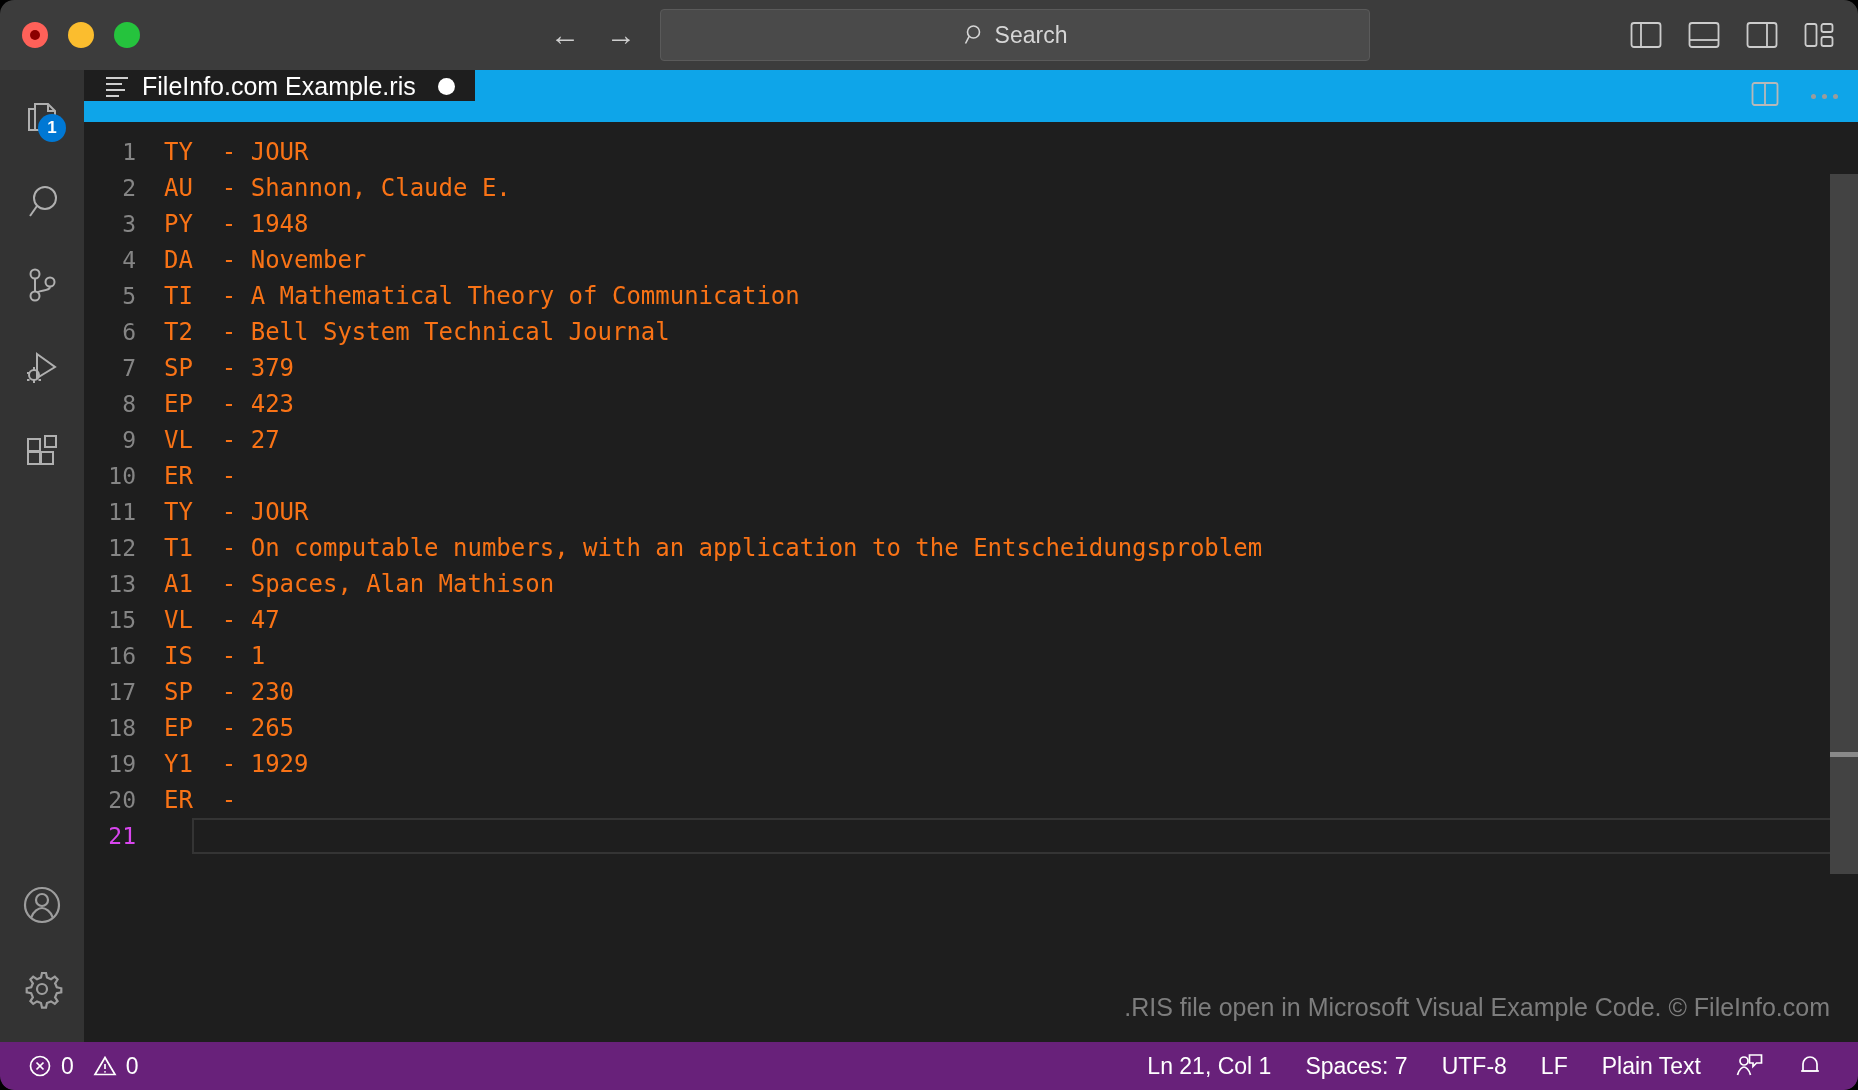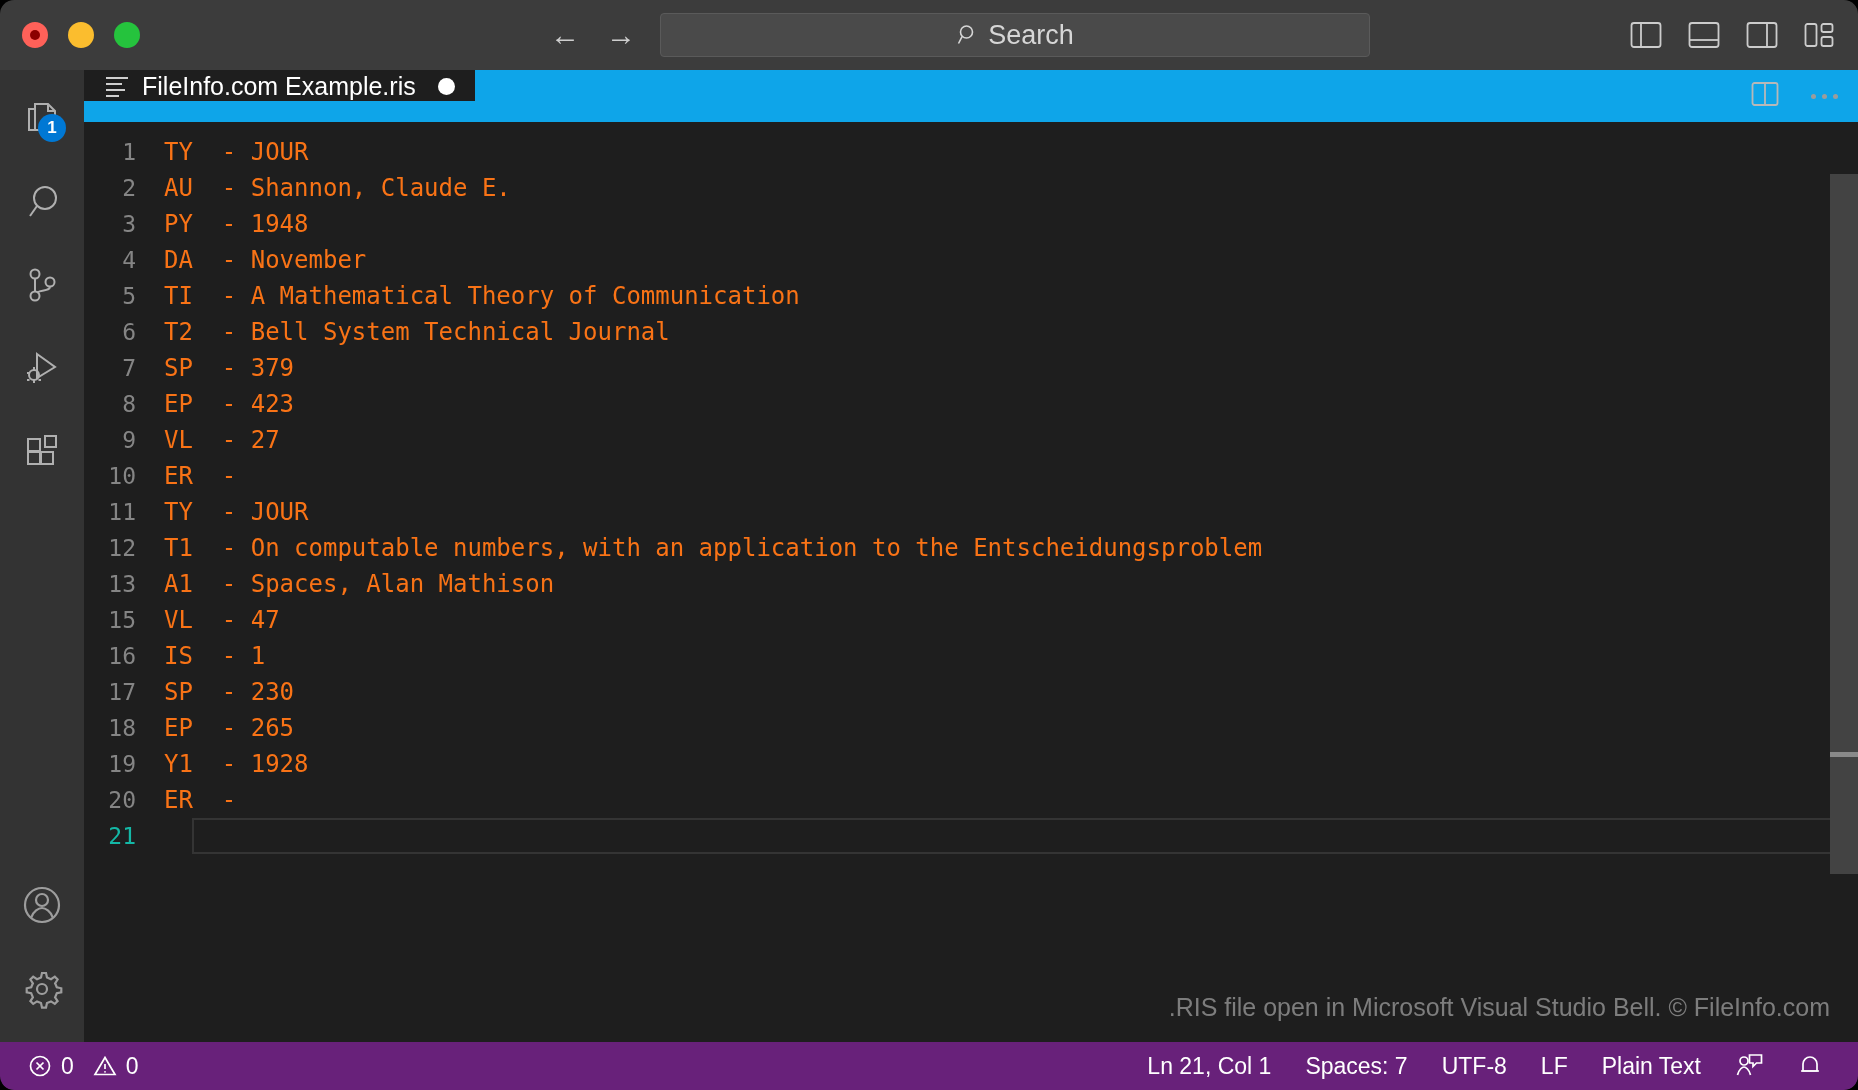--- a/index.html
+++ b/index.html
@@ -37,27 +37,27 @@
     width: 10px; height: 10px; border-radius: 50%; background: #8b0000;
   }
   .dot-yellow { background: #fbbd2e; }
   .dot-green { background: #25c33d; }
 
   .navbtns { display: flex; align-items: center; gap: 26px; margin-left: 410px; }
   .navbtn { color: #cfcfcf; font-size: 30px; line-height: 1; cursor: default; }
 
   .searchbox {
     margin-left: 24px;
-    width: 710px; height: 44px;
+    width: 710px; height: 52px;
     background: #4a4a4a;
     border: 1px solid #5a5a5a;
     border-radius: 4px;
     display: flex; align-items: center; justify-content: center;
     gap: 8px;
-    color: #d6d6d6; font-size: 27px;
+    color: #d6d6d6; font-size: 23px;
   }
   .searchbox svg { display:block; }
 
   .layoutbtns {
     position: absolute; right: 24px; top: 50%;
     transform: translateY(-50%);
     display: flex; align-items: center; gap: 26px;
   }
   .layoutbtns svg { display: block; }
 
@@ -134,21 +134,21 @@
     line-height: 36px;
   }
   .line { display: flex; align-items: flex-start; height: 36px; position: relative; }
   .ln {
     width: 80px; flex: 0 0 80px;
     text-align: right;
     color: #858585;
     padding-right: 28px;
     font-size: 23px;
   }
-  .line.active .ln { color: #14b8a6; }
+  .line.active .ln { color: #d946ef; }
   .ltxt { color: #f97316; white-space: pre; }
   .line.active .lhl {
     position: absolute;
     left: 108px; right: 18px; top: 0; height: 36px;
     border: 2px solid #343434;
     pointer-events: none;
   }
 
   .watermark {
     position: absolute;
@@ -421,33 +421,33 @@
           <div class="line">
             <span class="ln">17</span>
             <span class="ltxt">SP  - 230</span>
           </div>
           <div class="line">
             <span class="ln">18</span>
             <span class="ltxt">EP  - 265</span>
           </div>
           <div class="line">
             <span class="ln">19</span>
-            <span class="ltxt">Y1  - 1928</span>
+            <span class="ltxt">Y1  - 1929</span>
           </div>
           <div class="line">
             <span class="ln">20</span>
             <span class="ltxt">ER  -</span>
           </div>
           <div class="line active">
             <span class="ln">21</span>
             <span class="ltxt"></span>
             <span class="lhl"></span>
           </div>
         </div>
-      <div class="watermark">.RIS file open in Microsoft Visual Studio Bell. © FileInfo.com</div>
+      <div class="watermark">.RIS file open in Microsoft Visual Example Code. © FileInfo.com</div>
       <div class="vscroll">
         <div class="vscroll-thumb"></div>
         <div class="vscroll-mark"></div>
       </div>
     </div>
   </div>
 
   <div class="statusbar">
     <div class="sb-left">
       <div class="sb-item">

